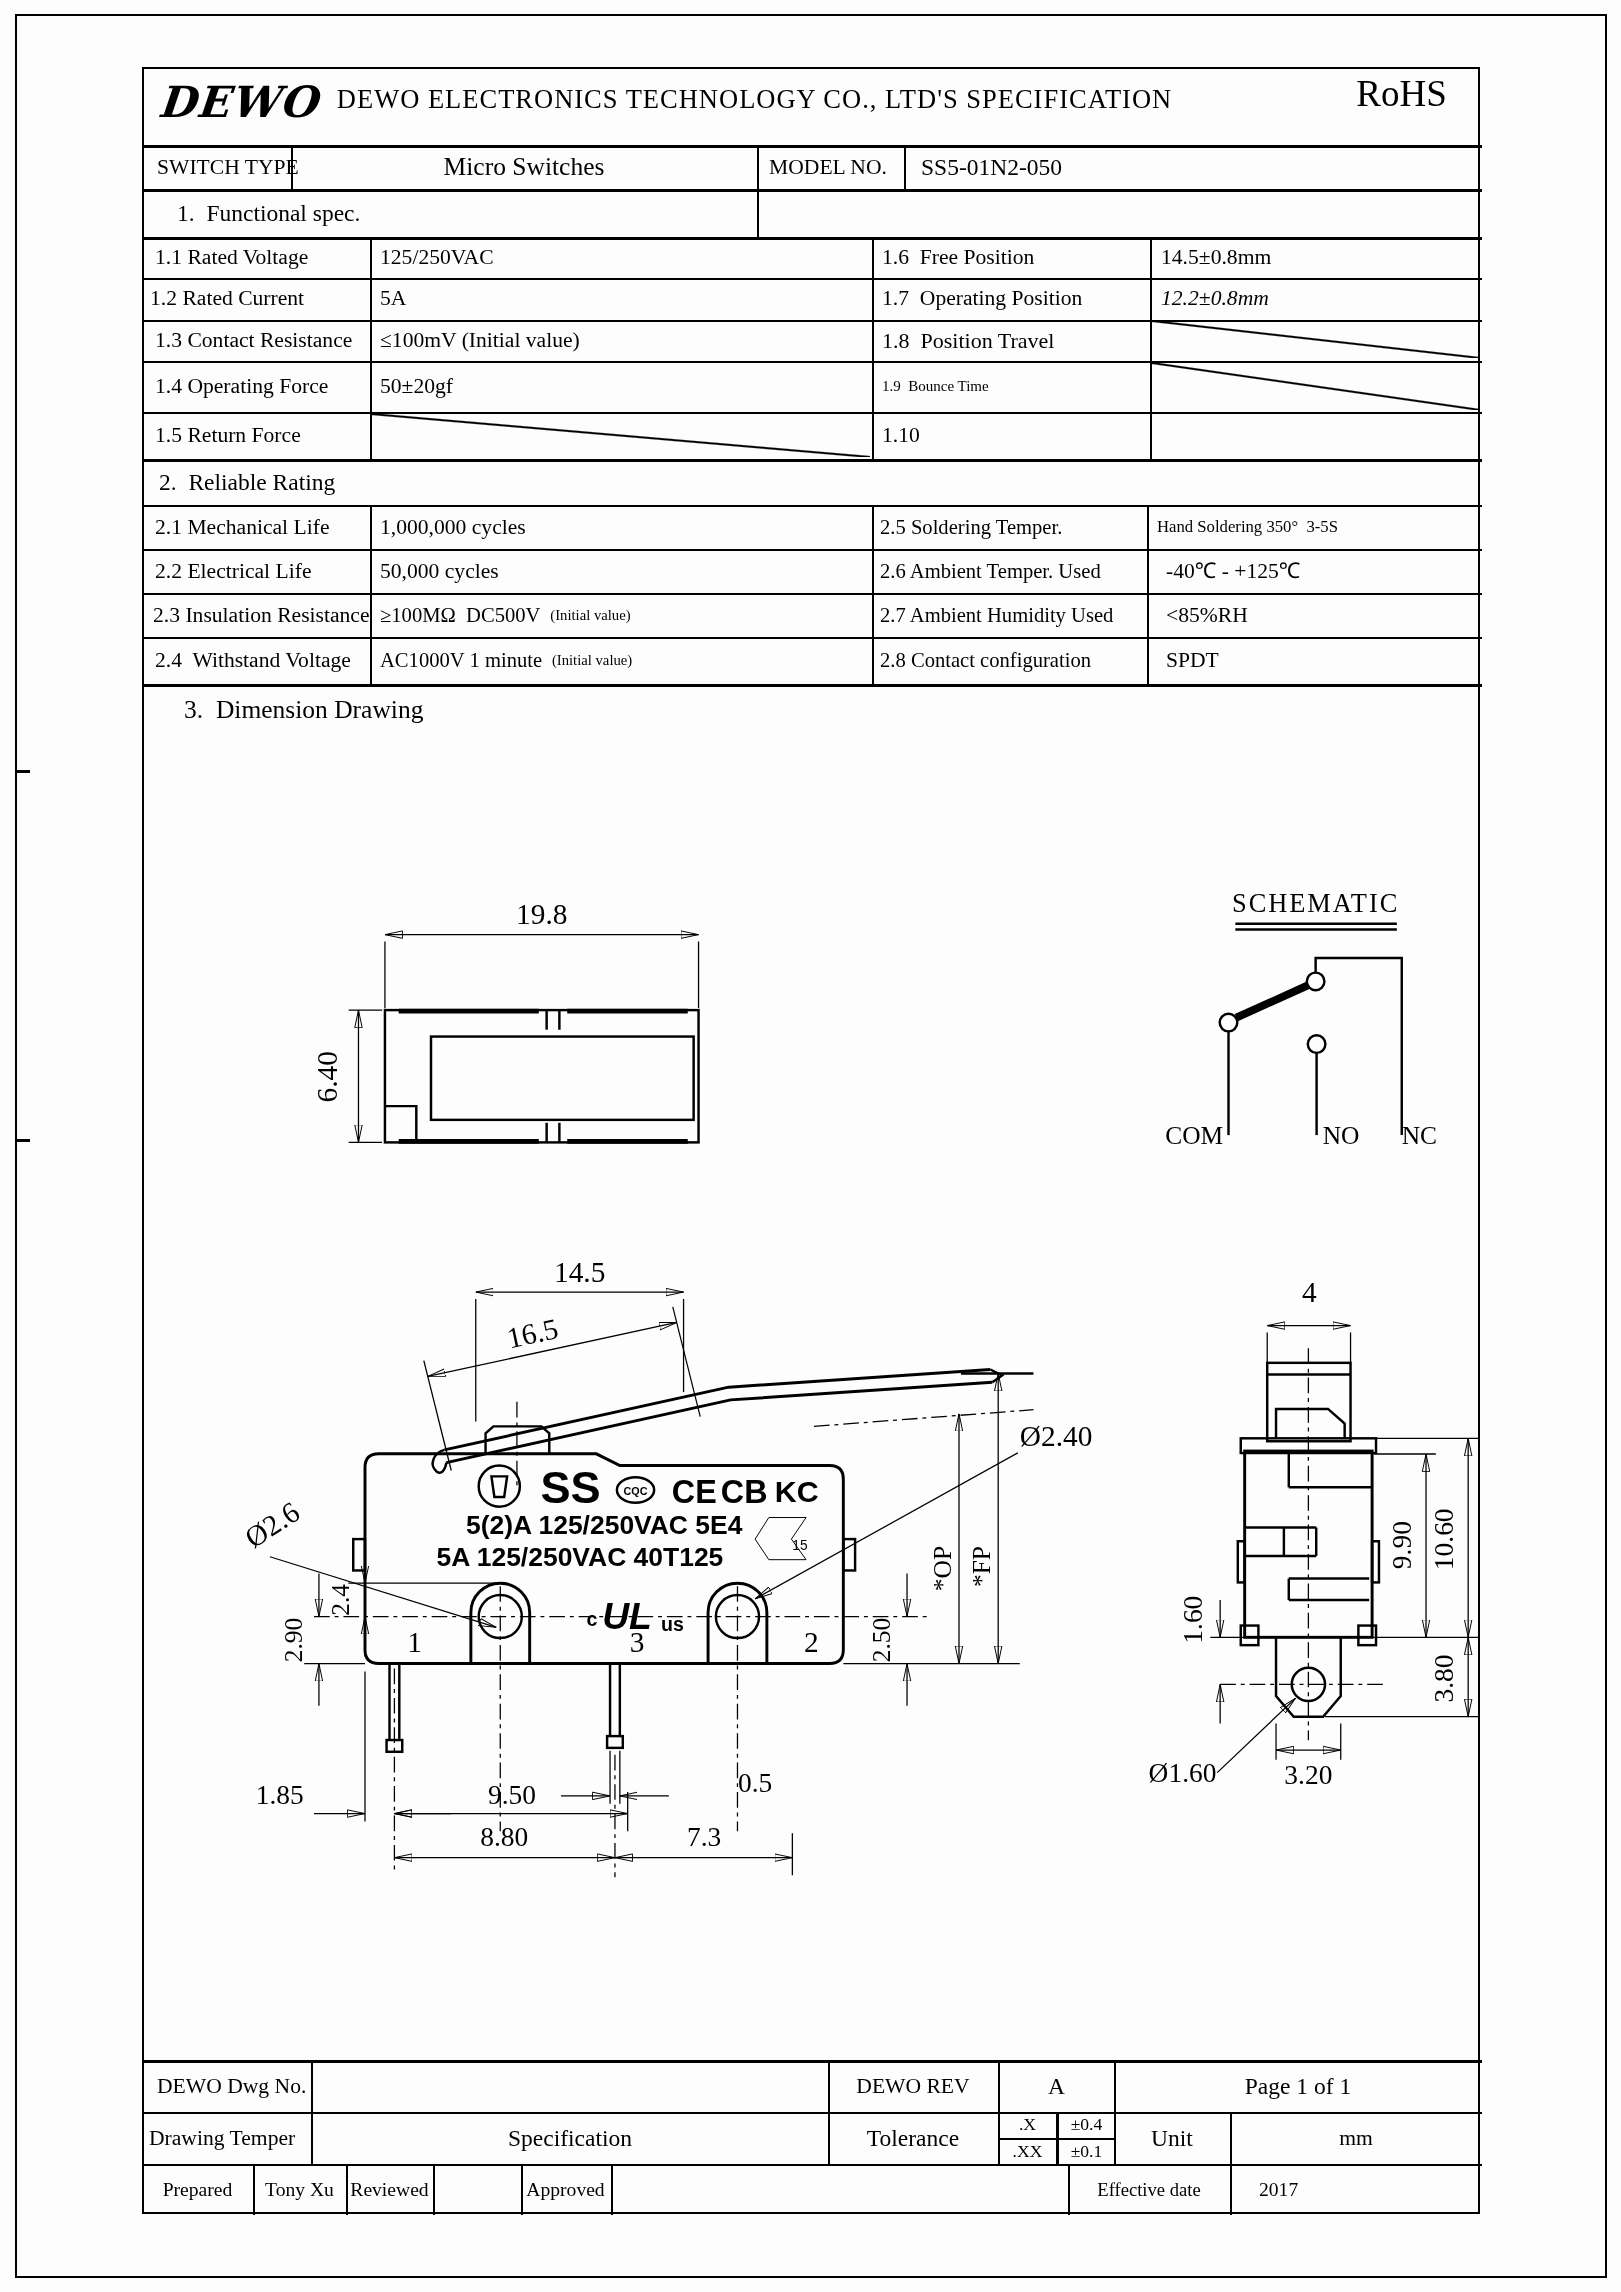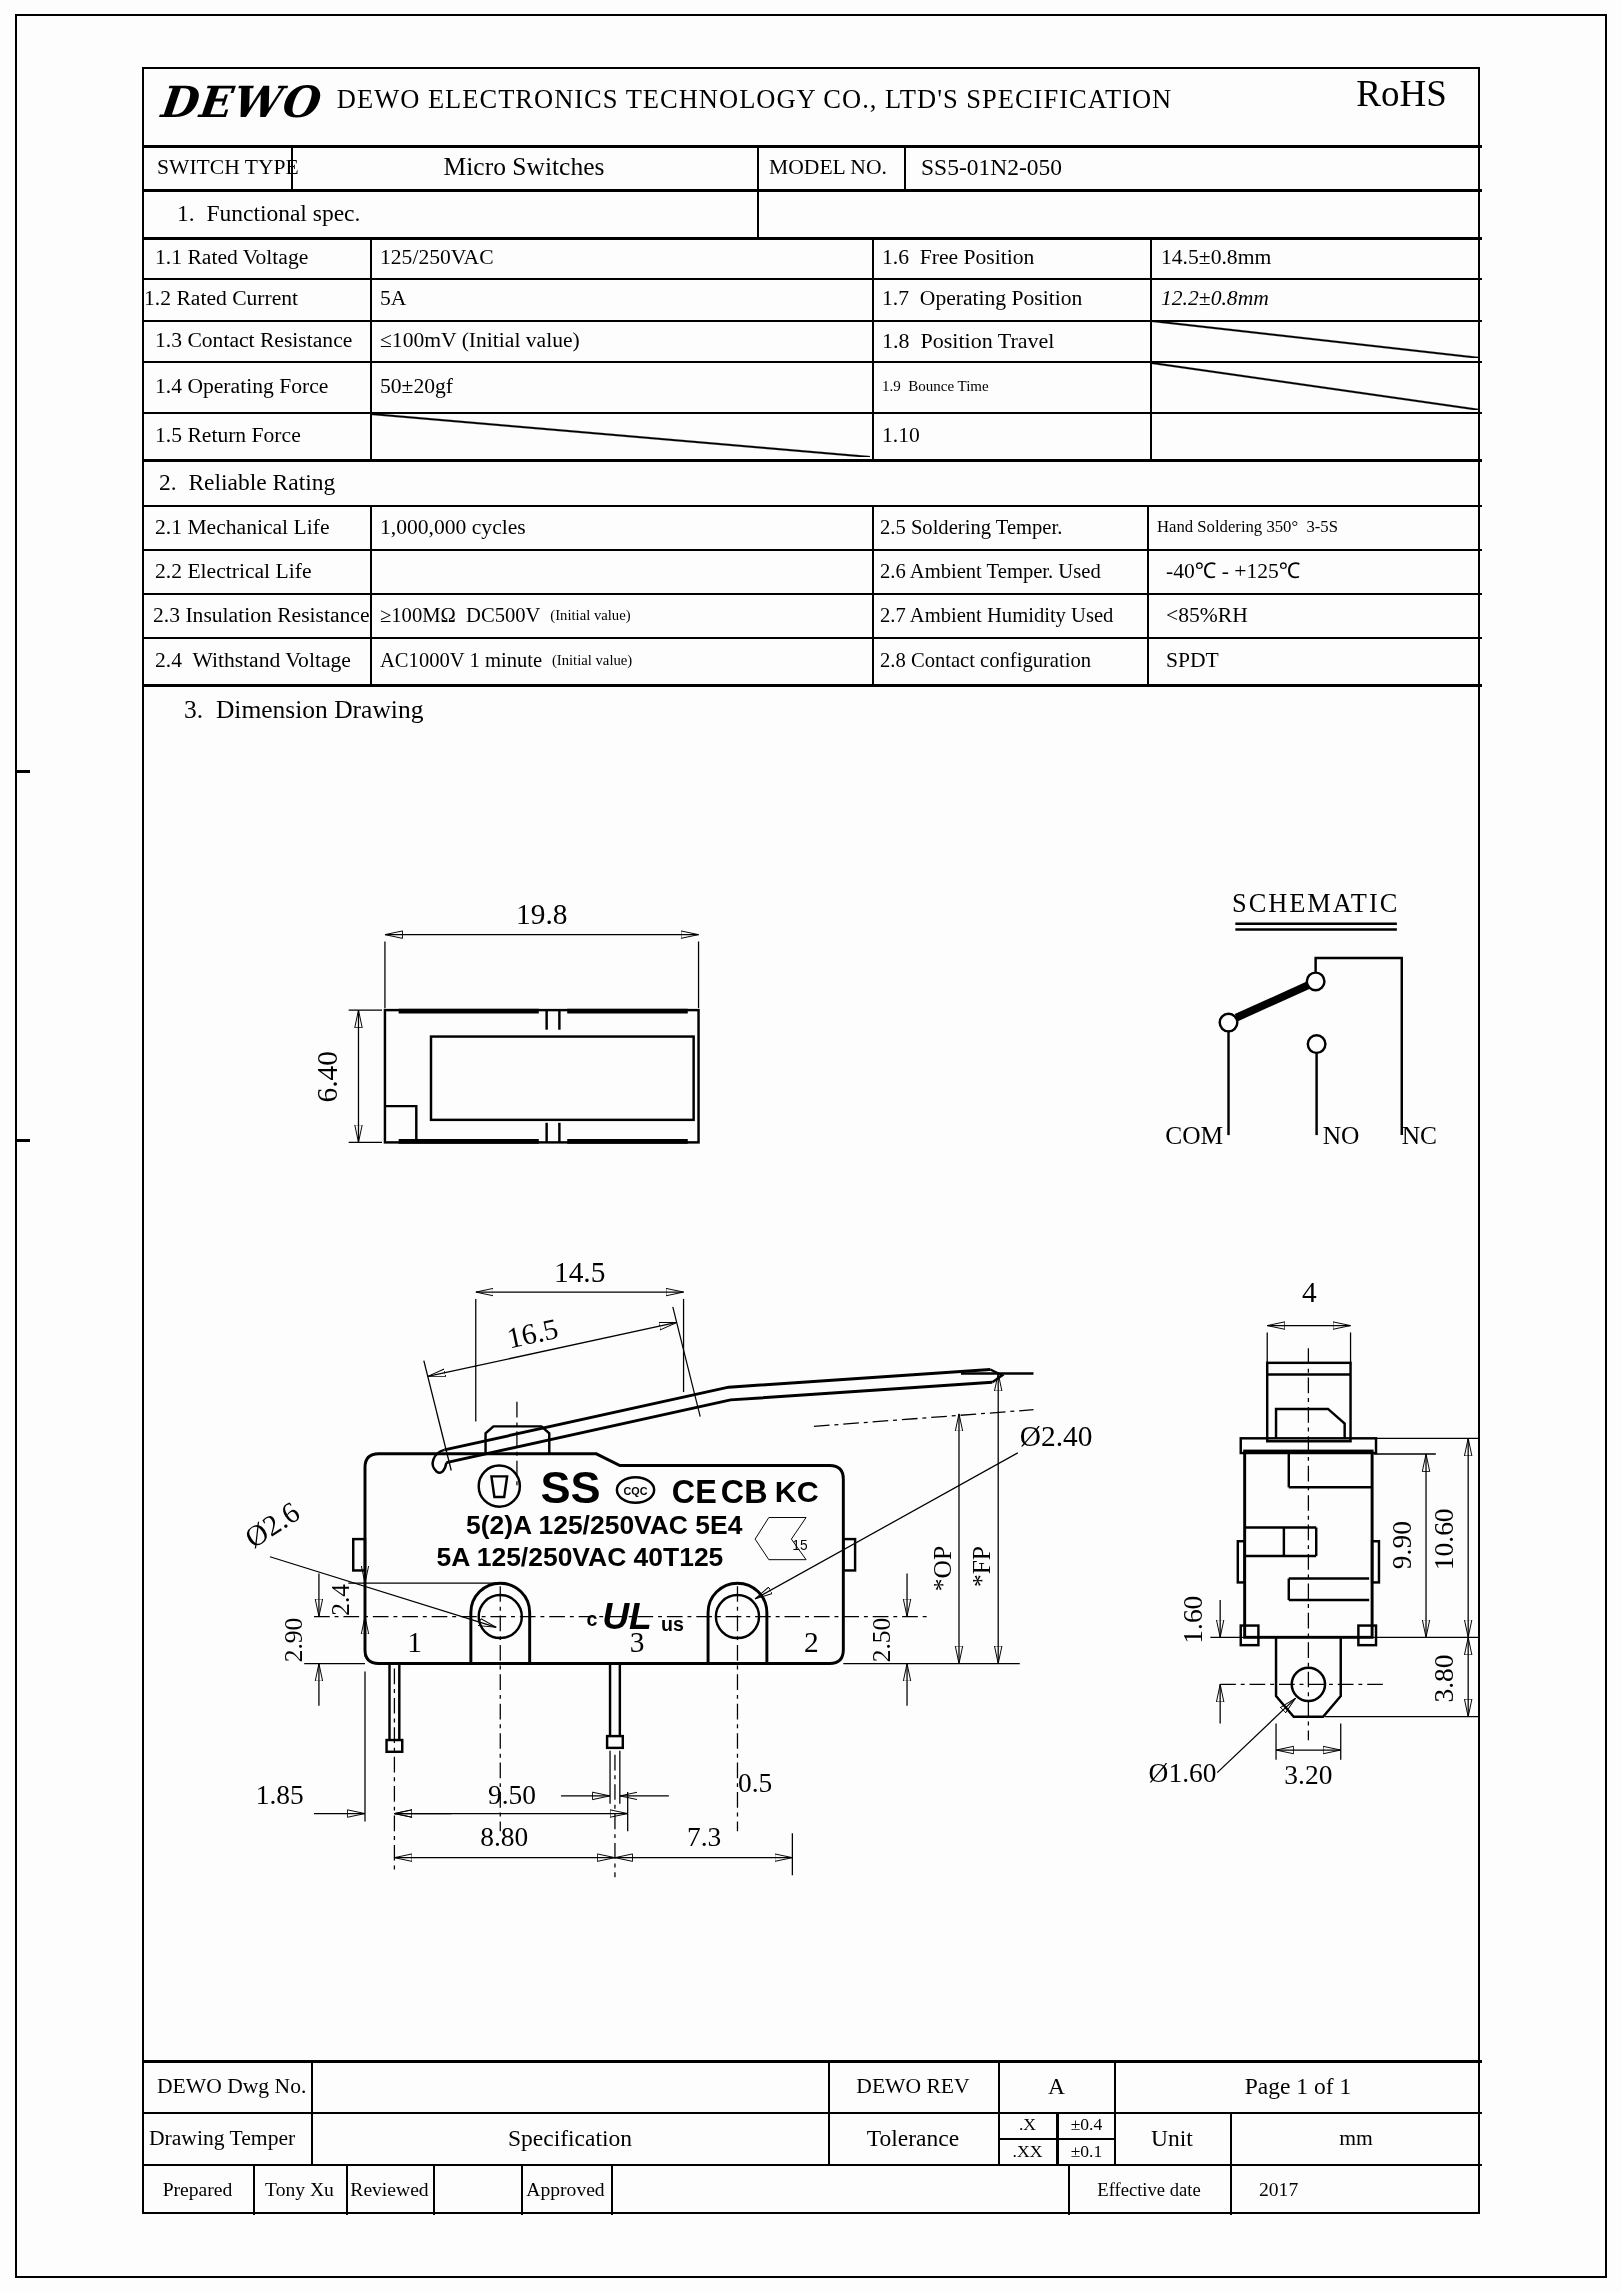--- a/index.html
+++ b/index.html
@@ -88,21 +88,21 @@
   <div class="t" style="left:769px;top:145px;width:132px;height:44px;line-height:44px;font-size:21.6px;">MODEL NO.</div>
   <div class="t" style="left:921px;top:145px;width:294px;height:44px;line-height:44px;font-size:23.5px;">SS5-01N2-050</div>
 
   <div class="t" style="left:159px;top:189px;width:490px;height:48px;line-height:48px;font-size:23.5px;margin-left:18px;">1.  Functional spec.</div>
 
   <div class="t" style="left:155px;top:237px;width:211px;height:41px;line-height:41px;font-size:21.6px;">1.1 Rated Voltage</div>
   <div class="t" style="left:380px;top:237px;width:485px;height:41px;line-height:41px;font-size:21.6px;">125/250VAC</div>
   <div class="t" style="left:882px;top:237px;width:263px;height:41px;line-height:41px;font-size:21.6px;">1.6  Free Position</div>
   <div class="t" style="left:1161px;top:237px;width:314px;height:41px;line-height:41px;font-size:21.6px;">14.5±0.8mm</div>
 
-  <div class="t" style="left:144px;top:278px;width:211px;height:41px;line-height:41px;font-size:21.6px;">1.2 Rated Current</div>
+  <div class="t" style="left:150px;top:278px;width:211px;height:41px;line-height:41px;font-size:21.6px;">1.2 Rated Current</div>
   <div class="t" style="left:380px;top:278px;width:485px;height:41px;line-height:41px;font-size:21.6px;">5A</div>
   <div class="t" style="left:882px;top:278px;width:263px;height:41px;line-height:41px;font-size:21.6px;">1.7  Operating Position</div>
   <div class="t" style="left:1161px;top:278px;width:314px;height:41px;line-height:41px;font-size:21.6px;font-style:italic;">12.2±0.8mm</div>
 
   <div class="t" style="left:155px;top:320px;width:214px;height:41px;line-height:41px;font-size:21.6px;">1.3 Contact Resistance</div>
   <div class="t" style="left:380px;top:320px;width:485px;height:41px;line-height:41px;font-size:21.6px;">≤100mV (Initial value)</div>
   <div class="t" style="left:882px;top:320px;width:263px;height:41px;line-height:41px;font-size:22px;">1.8  Position Travel</div>
 
   <div class="t" style="left:155px;top:361px;width:211px;height:51px;line-height:51px;font-size:21.6px;">1.4 Operating Force</div>
   <div class="t" style="left:380px;top:361px;width:485px;height:51px;line-height:51px;font-size:21.6px;">50±20gf</div>
@@ -112,20 +112,21 @@
   <div class="t" style="left:882px;top:412px;width:263px;height:47px;line-height:47px;font-size:21.6px;">1.10</div>
 
   <div class="t" style="left:159px;top:459px;width:490px;height:46px;line-height:46px;font-size:23.5px;">2.  Reliable Rating</div>
 
   <div class="t" style="left:155px;top:505px;width:214px;height:44px;line-height:44px;font-size:21.6px;">2.1 Mechanical Life</div>
   <div class="t" style="left:380px;top:505px;width:485px;height:44px;line-height:44px;font-size:21.6px;">1,000,000 cycles</div>
   <div class="t" style="left:880px;top:505px;width:265px;height:44px;line-height:44px;font-size:20.6px;">2.5 Soldering Temper.</div>
   <div class="t" style="left:1157px;top:505px;width:323px;height:44px;line-height:44px;font-size:16.7px;">Hand Soldering 350°  3-5S</div>
 
   <div class="t" style="left:155px;top:549px;width:214px;height:44px;line-height:44px;font-size:21.6px;">2.2 Electrical Life</div>
+  <div class="t" style="left:380px;top:549px;width:485px;height:44px;line-height:44px;font-size:21.6px;">50,000 cycles</div>
   <div class="t" style="left:880px;top:549px;width:265px;height:44px;line-height:44px;font-size:20.6px;">2.6 Ambient Temper. Used</div>
   <div class="t" style="left:1166px;top:549px;width:323px;height:44px;line-height:44px;font-size:21.6px;">-40℃ - +125℃</div>
 
   <div class="t" style="left:153px;top:593px;width:218px;height:44px;line-height:44px;font-size:21.6px;">2.3 Insulation Resistance</div>
   <div class="t flexcell" style="left:380px;top:593px;width:485px;height:44px;">
     <span style="font-size:20.6px;">≥100MΩ  DC500V</span>
     <span style="font-size:14.7px;">(Initial value)</span>
   </div>
   <div class="t" style="left:880px;top:593px;width:265px;height:44px;line-height:44px;font-size:20.6px;">2.7 Ambient Humidity Used</div>
   <div class="t" style="left:1166px;top:593px;width:323px;height:44px;line-height:44px;font-size:21.6px;">&lt;85%RH</div>

